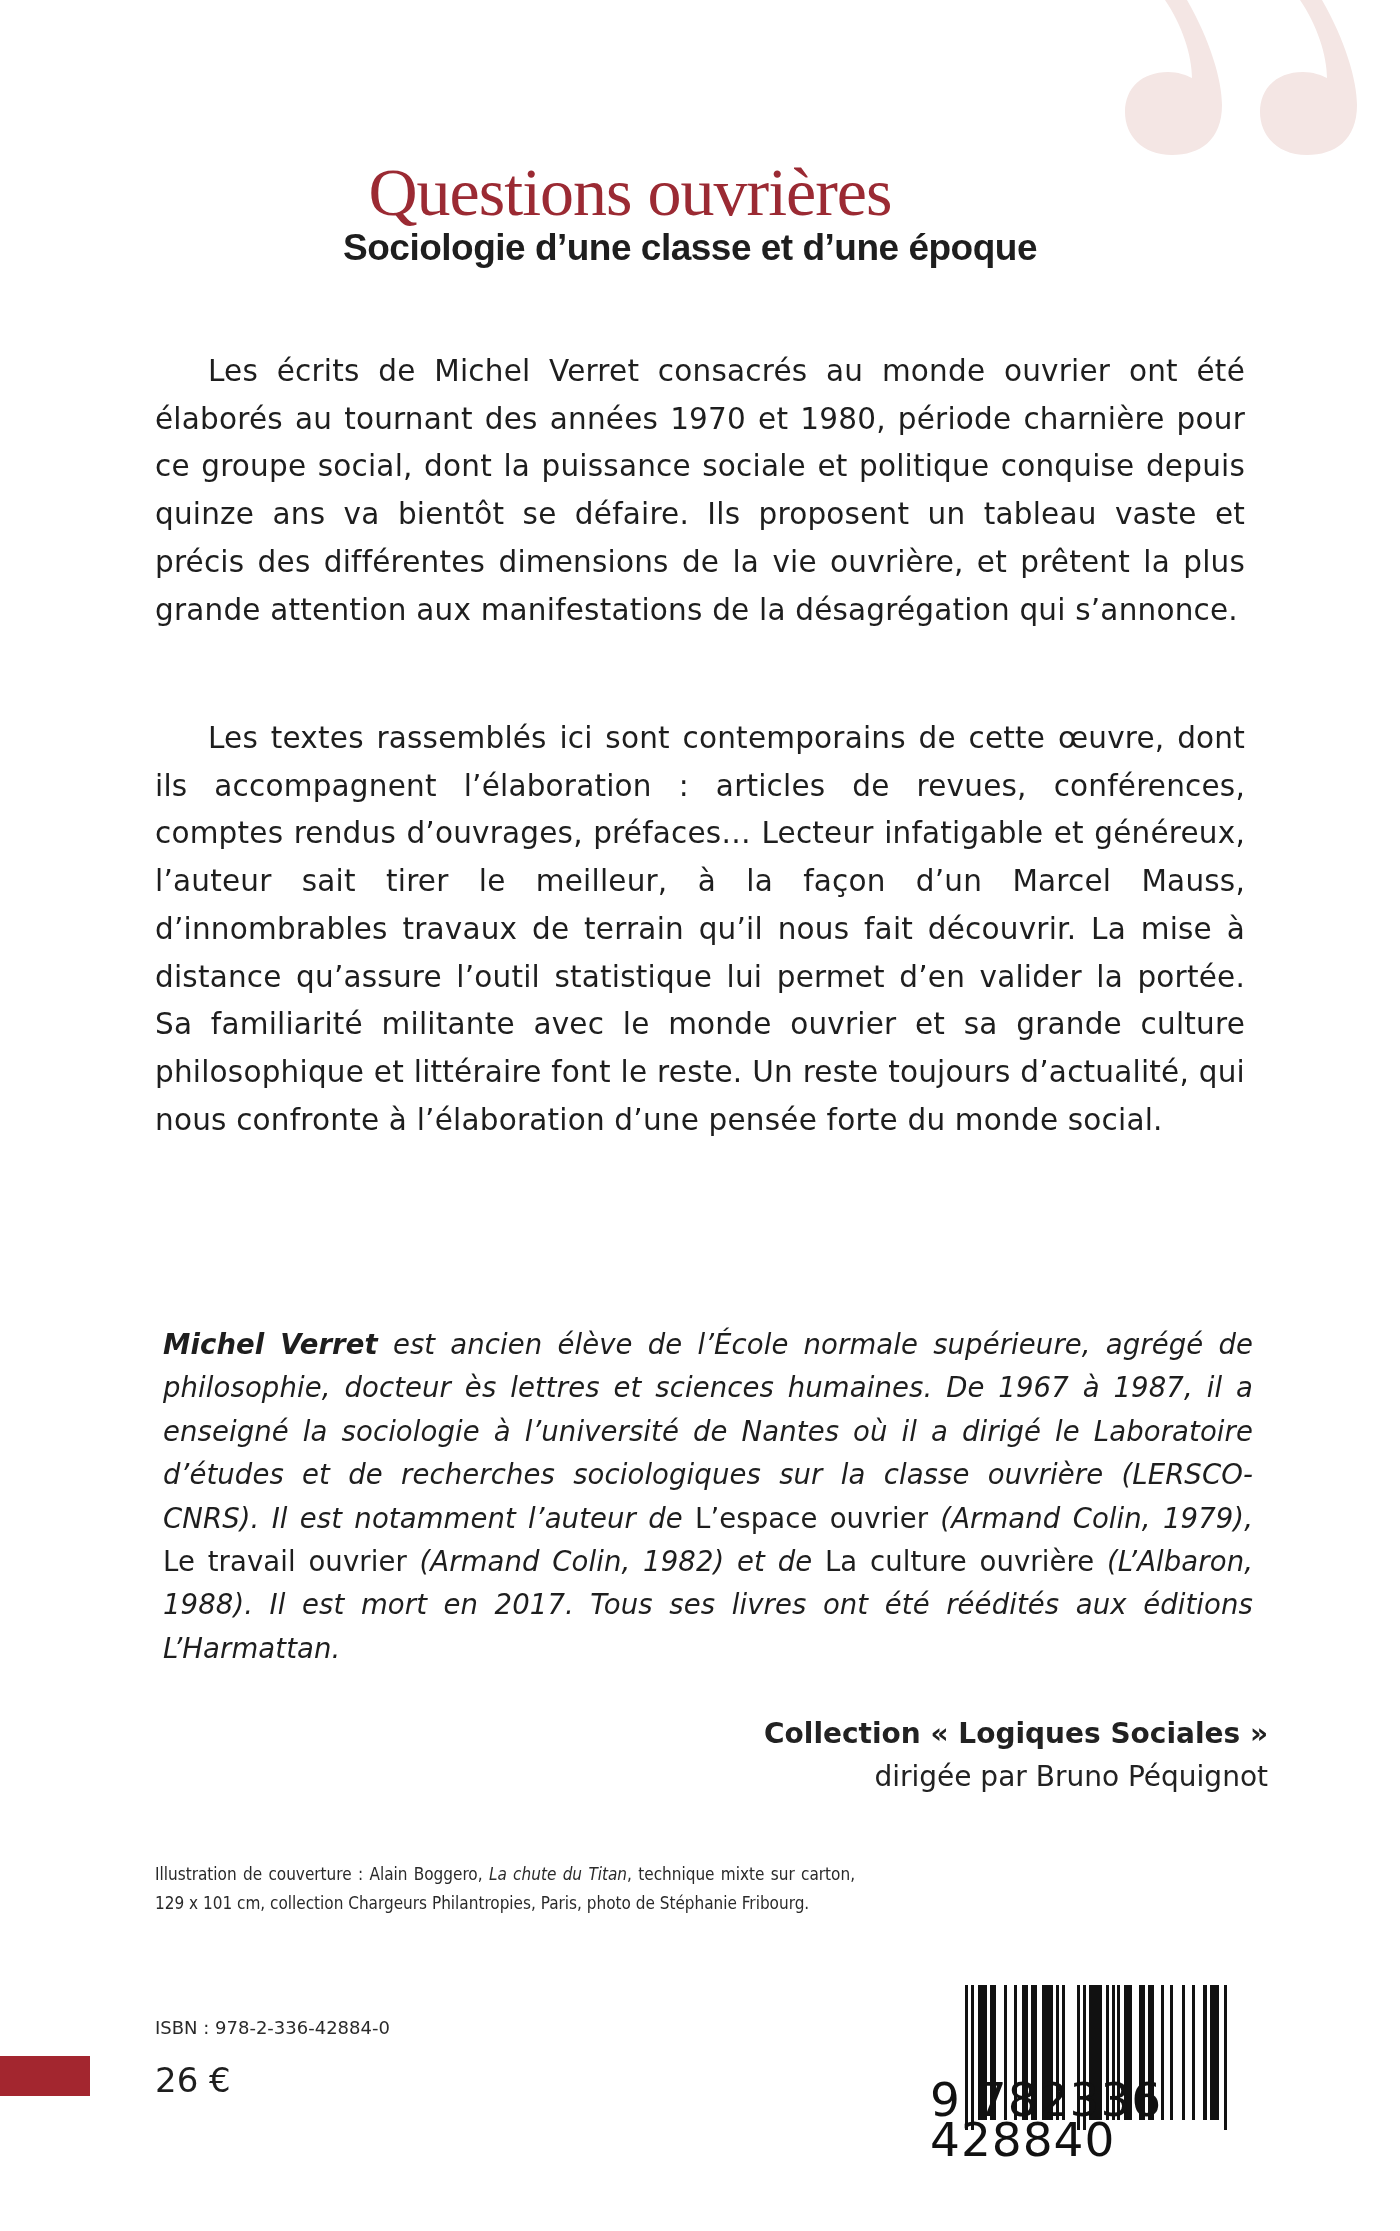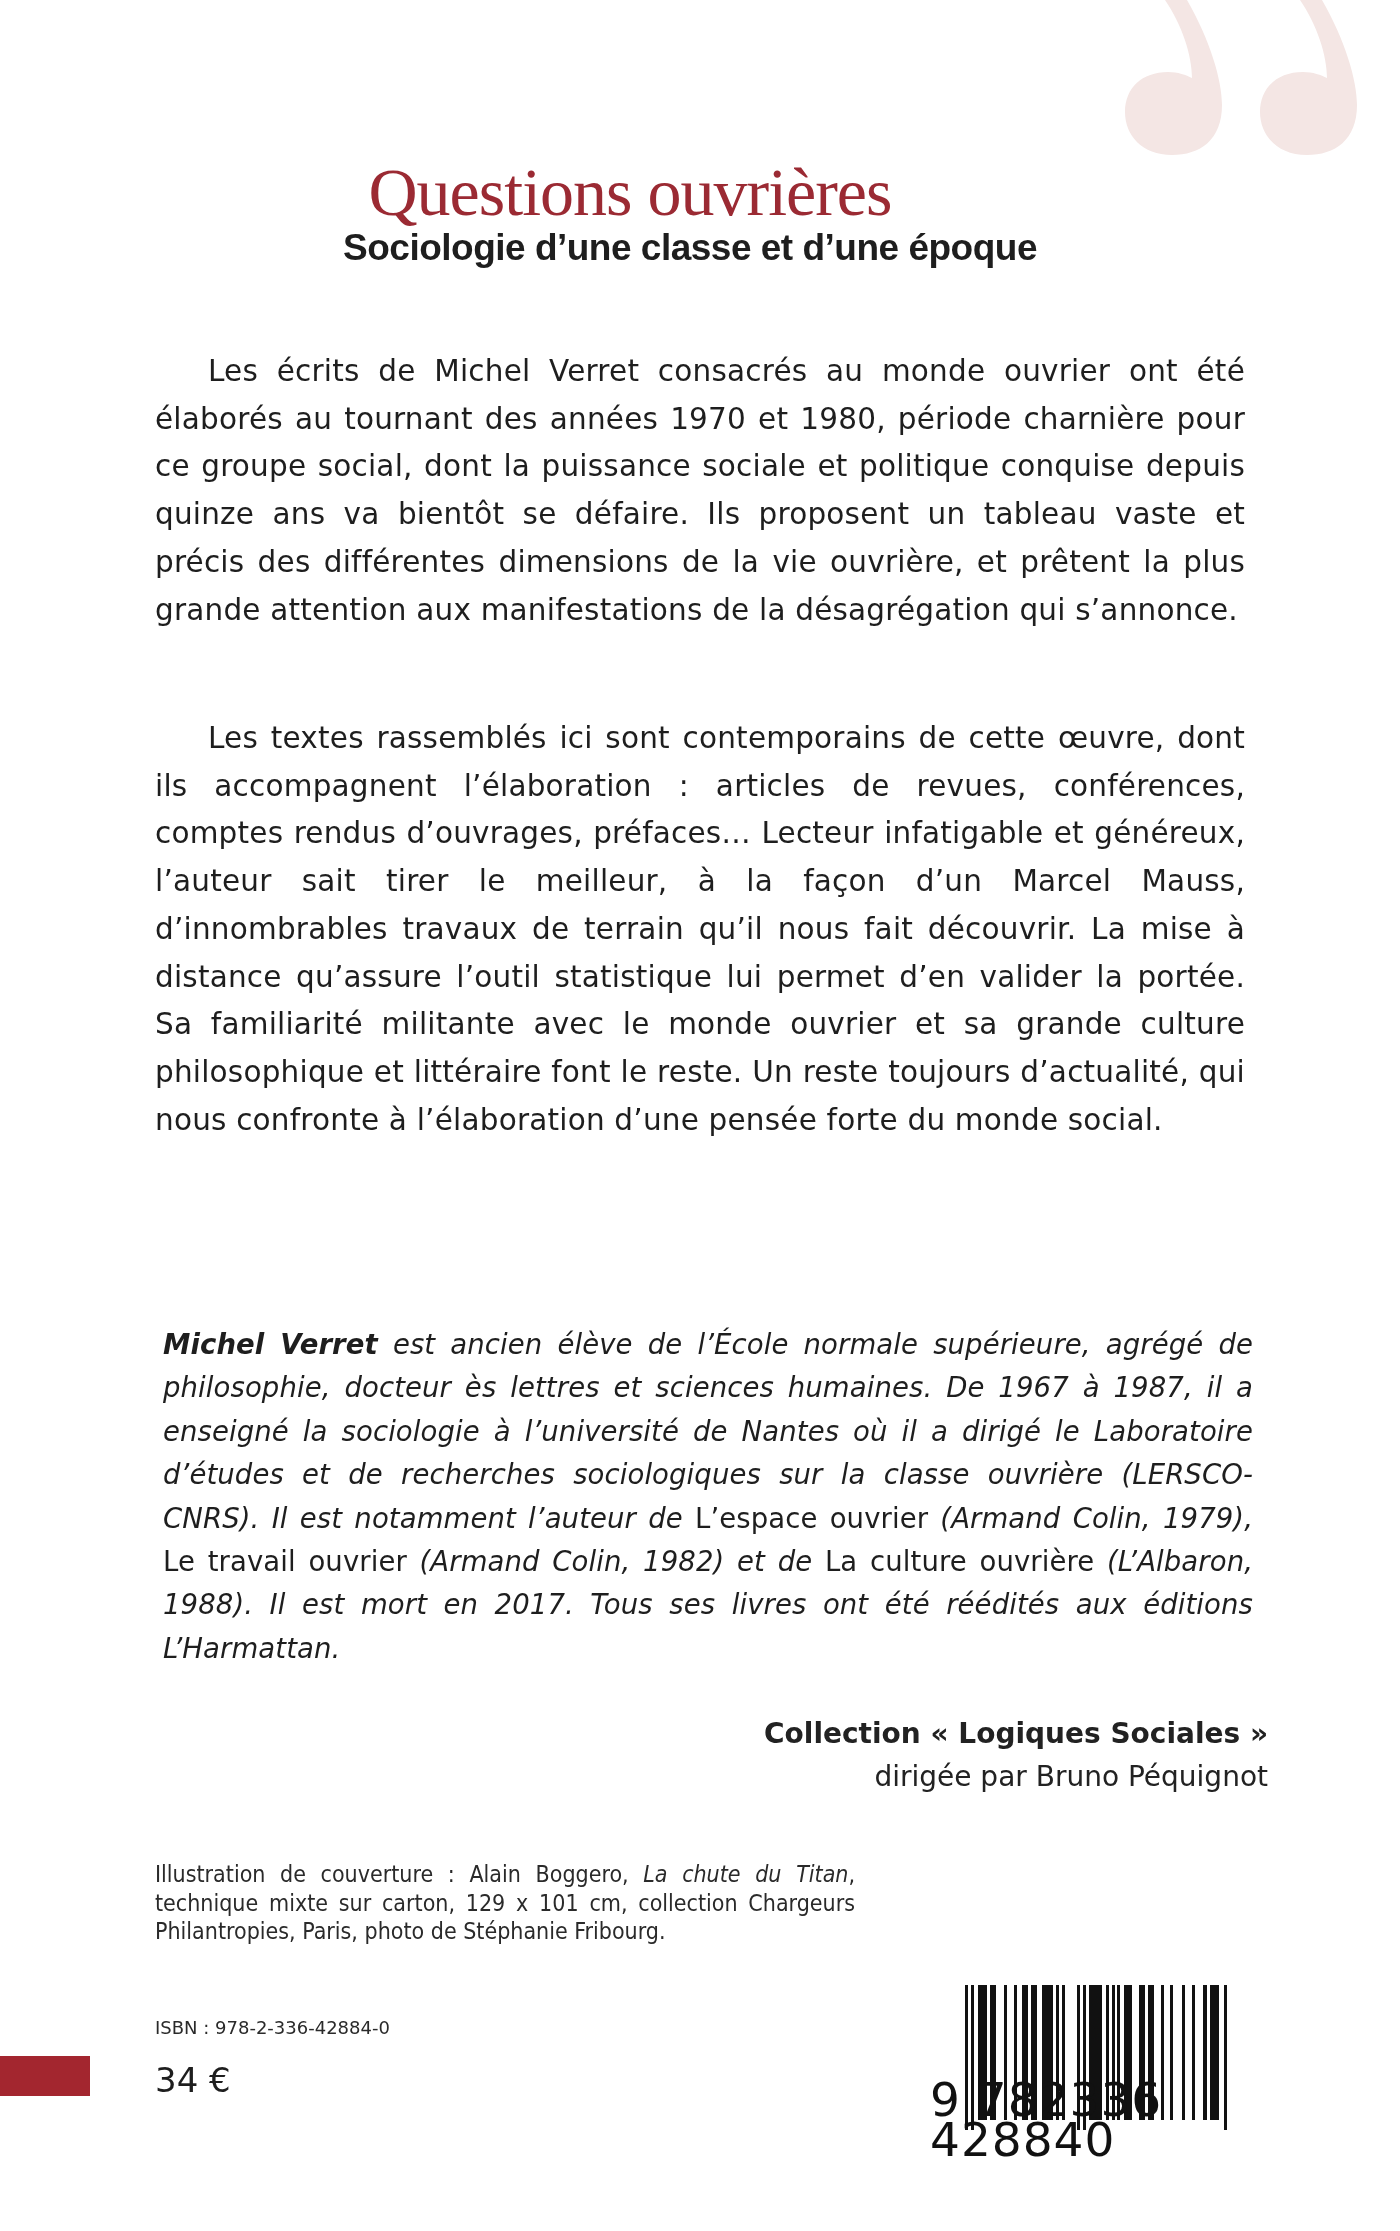--- a/index.html
+++ b/index.html
@@ -25,21 +25,21 @@
          font-family: "DejaVu Sans", sans-serif; font-style: italic; font-size: 27.5px;
          line-height: 43.4px; text-align: justify; letter-spacing: 0.1px; }
   .bio .author { font-weight: bold; }
   .bio .book { font-style: normal; }
 
   .collection { position: absolute; left: 0; width: 1268px; text-align: right; top: 1712px; }
   .collection .name { font-family: "DejaVu Sans", sans-serif; font-weight: bold; font-size: 28px; line-height: 44px; display: block; color: #222; }
   .collection .director { font-family: "DejaVu Sans", sans-serif; font-size: 28px; line-height: 42px; display: block; color: #222; }
 
   .credits { position: absolute; left: 155px; width: 700px; top: 1860px; margin: 0;
-             font-family: "DejaVu Sans Condensed", "DejaVu Sans", sans-serif; font-size: 23px; line-height: 28.5px;
+             font-family: "DejaVu Sans Condensed", "DejaVu Sans", sans-serif; font-size: 17px; line-height: 28.5px;
              text-align: justify; color: #2a2a2a; }
   .credits i { font-style: italic; }
 
   .isbn { position: absolute; left: 155px; top: 2010px; font-size: 18px; line-height: 36px; color: #2a2a2a;
           font-family: "DejaVu Sans", sans-serif; }
   .price { position: absolute; left: 155px; top: 2058px; font-size: 34px; line-height: 44px; color: #1e1e1e;
            font-family: "DejaVu Sans", sans-serif; }
   .red-tab { position: absolute; left: 0; top: 2056px; width: 90px; height: 40px; background: #a3262f; }
 
   .barcode { position: absolute; left: 930px; top: 1900px; width: 300px; height: 230px; }
@@ -66,21 +66,21 @@
 
 <div class="collection">
   <span class="name">Collection « Logiques Sociales »</span>
   <span class="director">dirigée par Bruno Péquignot</span>
 </div>
 
 <p class="credits"><span>Illustration de couverture : Alain Boggero, </span><i>La chute du Titan</i><span>, technique mixte sur carton, 129 x 101 cm, collection Chargeurs Philantropies, Paris, photo de Stéphanie Fribourg.</span></p>
 
 <div class="red-tab"></div>
 <div class="isbn">ISBN : 978-2-336-42884-0</div>
-<div class="price">34 €</div>
+<div class="price">26 €</div>
 
 <svg class="barcode" viewBox="0 0 300 230" xmlns="http://www.w3.org/2000/svg">
   <g fill="#111">
     <rect x="35" y="85" width="3" height="150"></rect>
     <rect x="41" y="85" width="3" height="150"></rect>
     <rect x="48" y="85" width="9" height="135"></rect>
     <rect x="60" y="85" width="6" height="135"></rect>
     <rect x="74" y="85" width="3" height="135"></rect>
     <rect x="84" y="85" width="3" height="135"></rect>
     <rect x="92" y="85" width="6" height="135"></rect>

